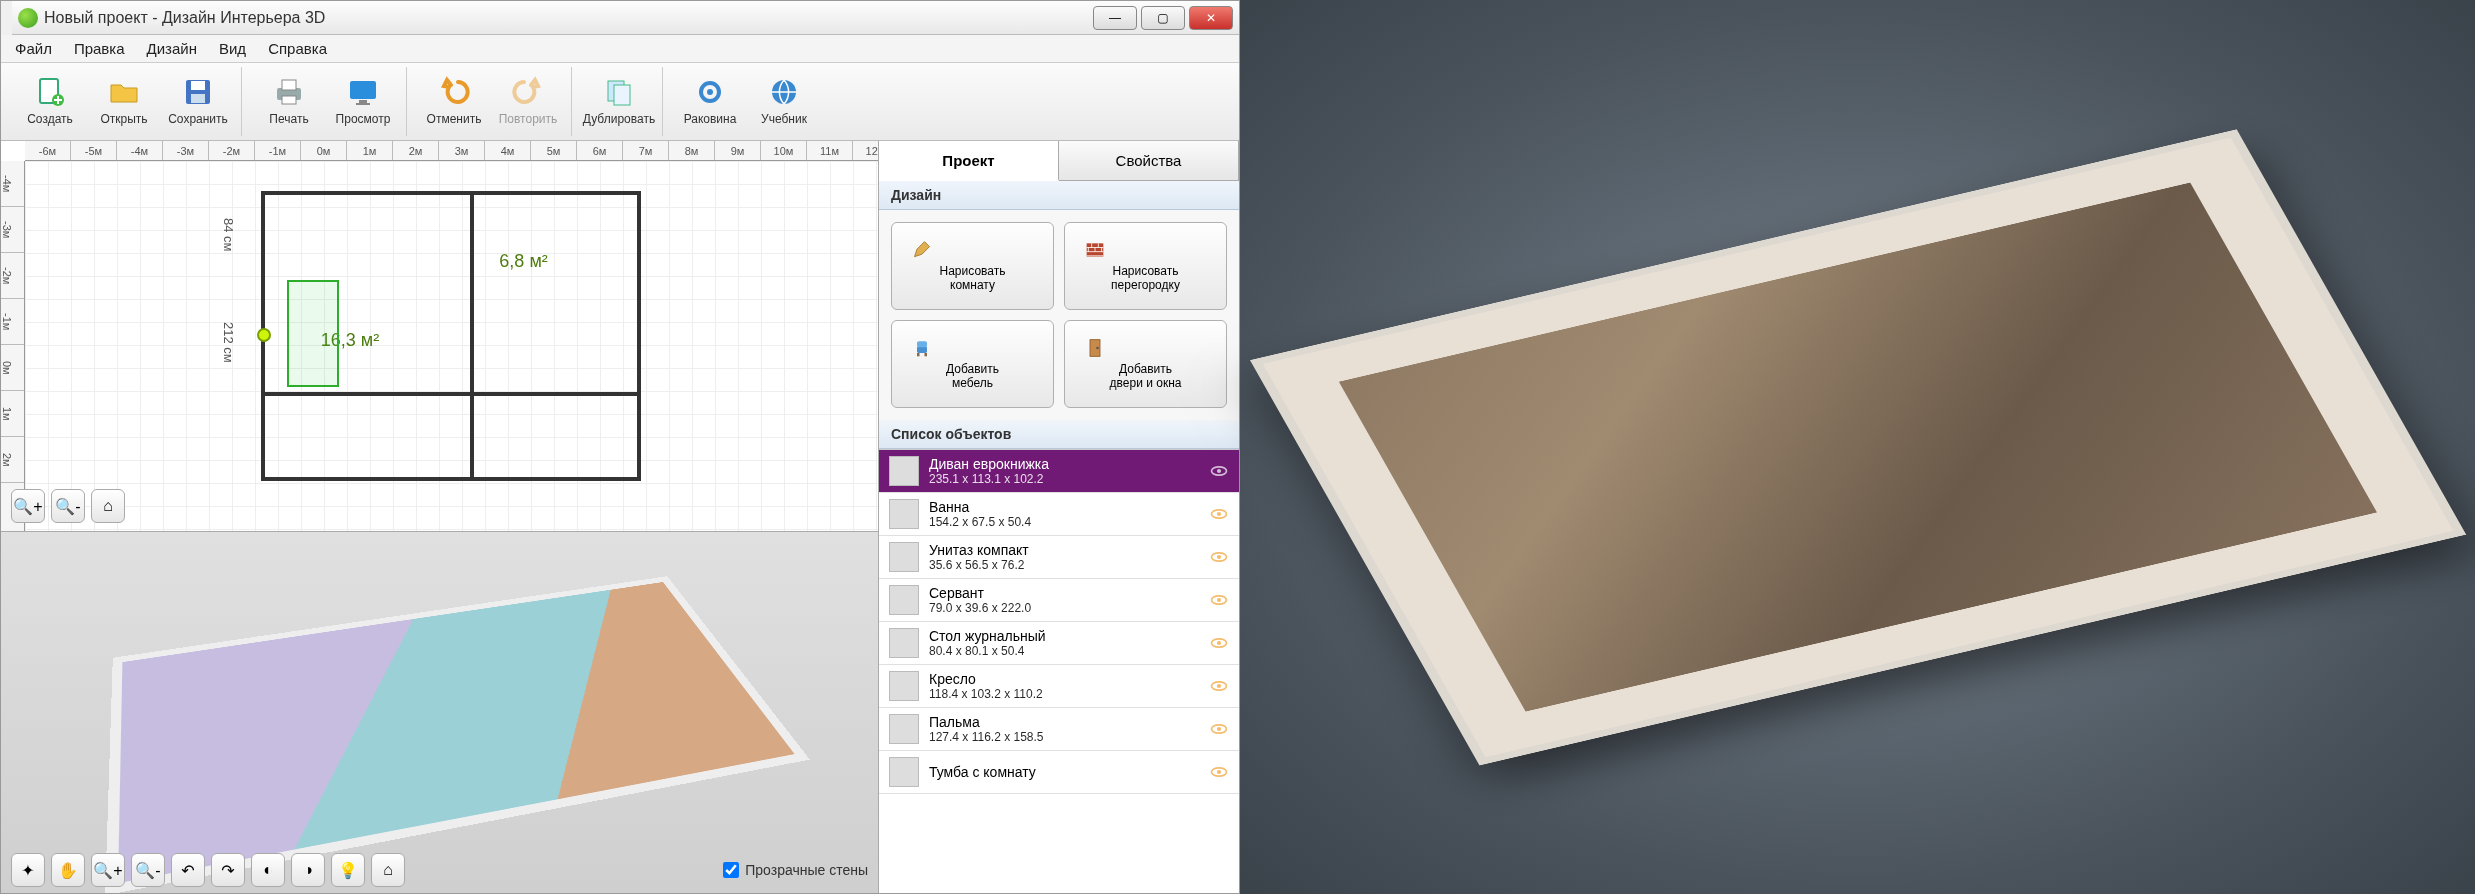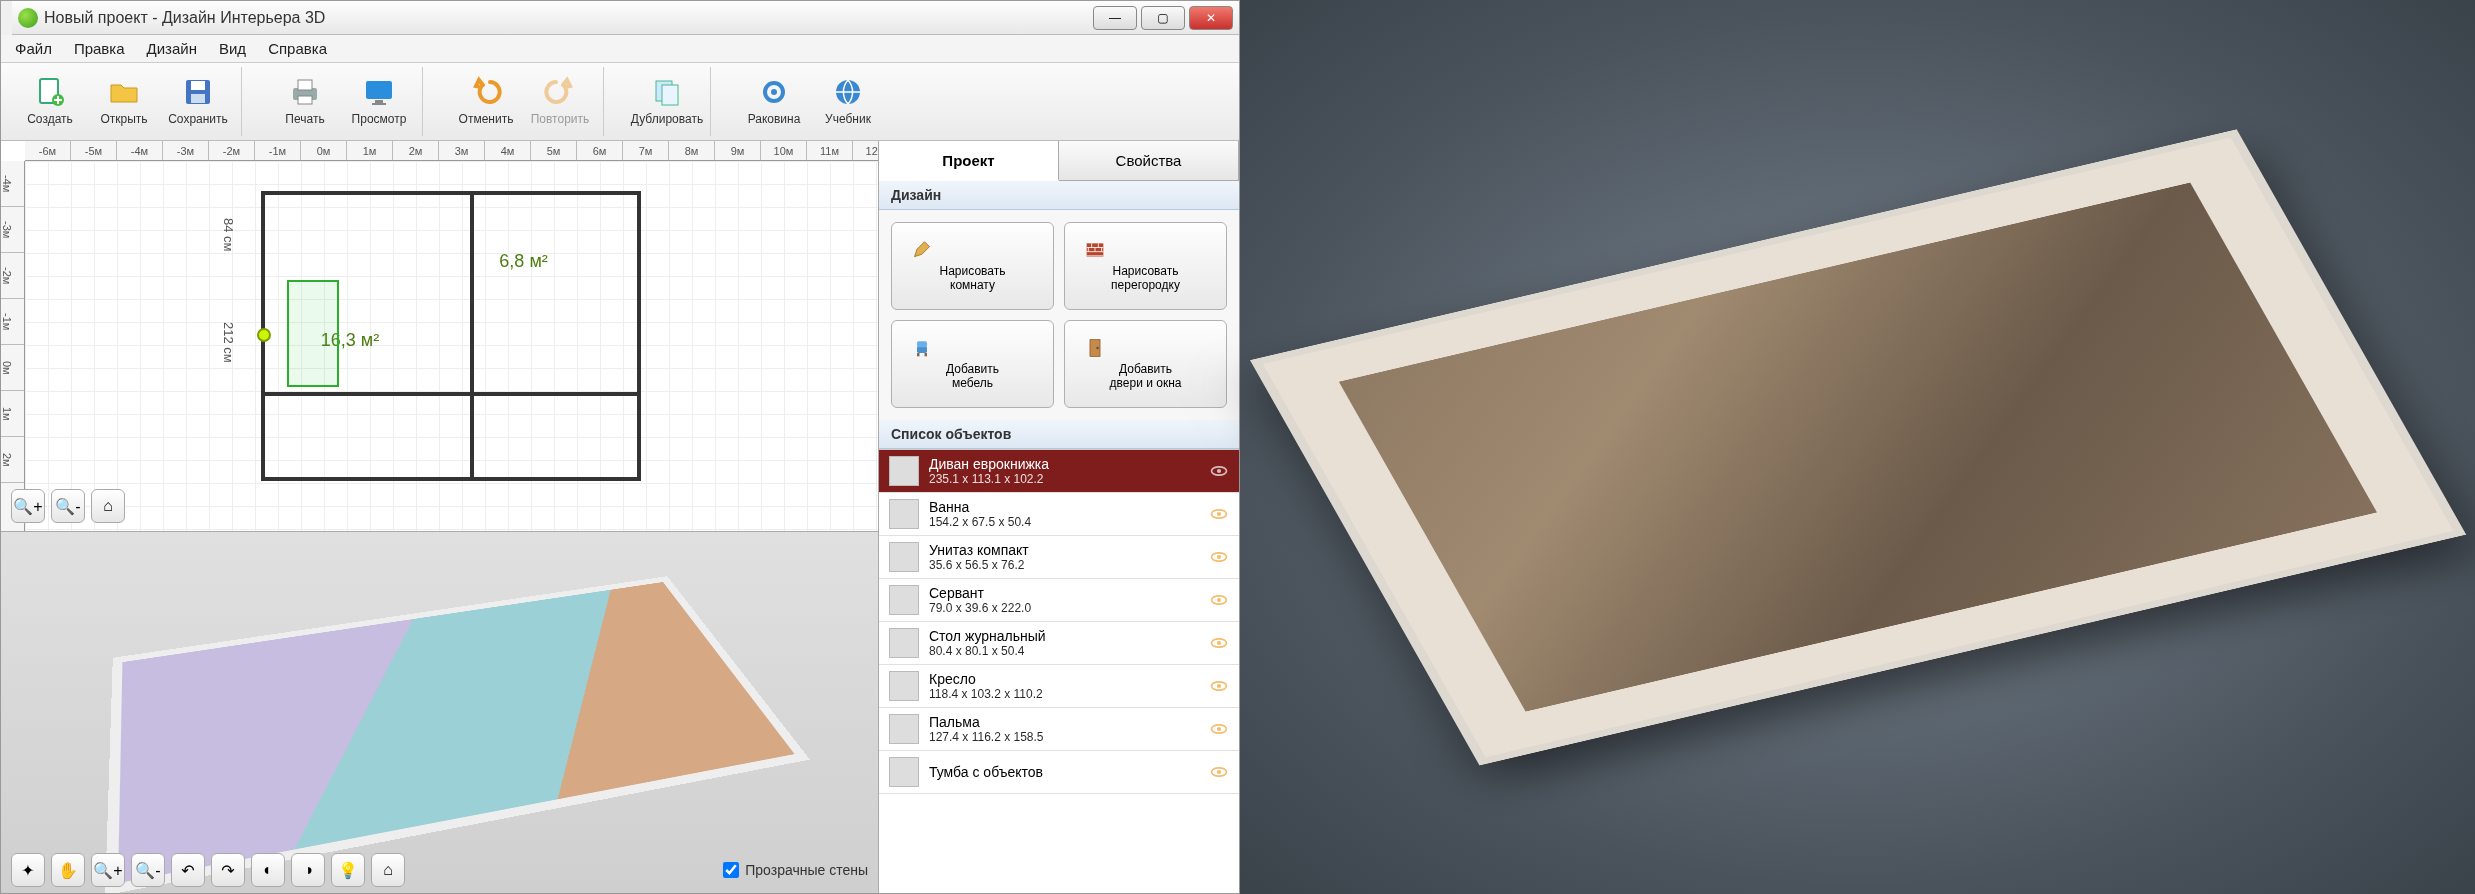--- a/index.html
+++ b/index.html
@@ -15,21 +15,21 @@
   .titlebar .title { font-size:16px; color:#333; flex:1; }
   .winbtns { display:flex; gap:0; }
   .winbtn { width:44px; height:24px; border:1px solid #888; background:linear-gradient(#fafafa,#dcdcdc); border-radius:4px; margin-left:4px; display:flex; align-items:center; justify-content:center; font-size:12px; cursor:pointer;}
   .winbtn.close { background:linear-gradient(#f07a6e,#c9302c); color:#fff;}
 
   
   .menubar { display:flex; height:28px; background:#f4f4f4; border-bottom:1px solid #ccc; padding:0 4px; align-items:center; gap:2px;}
   .menubar .mi { padding:4px 10px; font-size:15px; color:#222; cursor:pointer; border-radius:3px;}
 
   
-  .toolbar { display:flex; align-items:flex-start; height:78px; background:linear-gradient(#fbfbfb,#eaeaea); border-bottom:1px solid #bbb; padding:4px 6px; gap:20px;}
+  .toolbar { display:flex; align-items:flex-start; height:78px; background:linear-gradient(#fbfbfb,#eaeaea); border-bottom:1px solid #bbb; padding:4px 6px; gap:4px;}
   .tbgroup { display:flex; gap:4px; padding:0 8px; border-right:1px solid #ccc; height:100%;}
   .tbgroup:last-child{border-right:none;}
   .tbbtn { display:flex; flex-direction:column; align-items:center; justify-content:center; width:70px; height:68px; font-size:12px; color:#333; cursor:pointer; border-radius:4px; gap:4px;}
   .tbbtn .ico { width:32px; height:32px; }
   .disabled { opacity:.45; }
 
   
   .content { flex:1; display:flex; overflow:hidden; }
   .leftcol { flex:1; display:flex; flex-direction:column; border-right:1px solid #aaa;}
   .canvas2d { flex:0 0 52%; position:relative; background:#fff; overflow:hidden; border-bottom:1px solid #aaa;}
@@ -58,21 +58,21 @@
   .rightpanel { width:360px; display:flex; flex-direction:column; background:#f7f7f7;}
   .tabs { display:flex; height:40px; border-bottom:1px solid #aaa; background:linear-gradient(#fafafa,#e6e6e6);}
   .tabs .tab { flex:1; display:flex; align-items:center; justify-content:center; font-size:15px; border-right:1px solid #aaa; cursor:pointer;}
   .tabs .tab.active { background:#fff; font-weight:bold; border-bottom:2px solid #fff; margin-bottom:-1px;}
   .section-hdr { padding:6px 12px; font-size:14px; font-weight:bold; color:#333; background:linear-gradient(#f0f5fb,#dde8f4); border-bottom:1px solid #b8c8db;}
   .design-buttons { display:grid; grid-template-columns:1fr 1fr; gap:10px; padding:12px;}
   .dbtn { height:88px; border:1px solid #b0b0b0; border-radius:6px; background:linear-gradient(#fefefe,#e8e8e8); display:flex; flex-direction:column; justify-content:center; gap:4px; font-size:12px; text-align:center; cursor:pointer; padding:17px;}
   .dbtn .dico { width:26px; height:26px;}
   .objlist { flex:1; overflow:auto; background:#fff; border-top:1px solid #ccc;}
   .obj { display:flex; align-items:center; padding:6px 10px; border-bottom:1px solid #e0e0e0; gap:10px; cursor:pointer;}
-  .obj.selected { background:#7f1d1d; color:#fff;}
+  .obj.selected { background:#701a75; color:#fff;}
   .obj .thumb { width:30px; height:30px; background:#ddd; border:1px solid #bbb; flex-shrink:0;}
   .obj .meta { flex:1; display:flex; flex-direction:column;}
   .obj .meta .nm { font-size:14px;}
   .obj .meta .dims { font-size:12px; opacity:.85;}
   .obj .eye { width:20px; height:20px; opacity:.7;}
 </style>
 </head>
 <body>
 
 <div class="app">
@@ -366,21 +366,21 @@
       <span class="dims">127.4 x 116.2 x 158.5</span>
     </div>
     <svg class="eye" viewBox="0 0 24 24">
               <ellipse cx="12" cy="12" rx="9" ry="5" fill="none" stroke="#f0a030" stroke-width="2"></ellipse>
               <circle cx="12" cy="12" r="2.5" fill="#f0a030"></circle>
             </svg>
           </div>
           <div class="obj">
     <div class="thumb"></div>
     <div class="meta">
-      <span class="nm">Тумба с объектов</span>
+      <span class="nm">Тумба с комнату</span>
       <span class="dims"></span>
     </div>
     <svg class="eye" viewBox="0 0 24 24">
               <ellipse cx="12" cy="12" rx="9" ry="5" fill="none" stroke="#f0a030" stroke-width="2"></ellipse>
               <circle cx="12" cy="12" r="2.5" fill="#f0a030"></circle>
             </svg>
           </div>
         </div>
     </div>
   </div>

